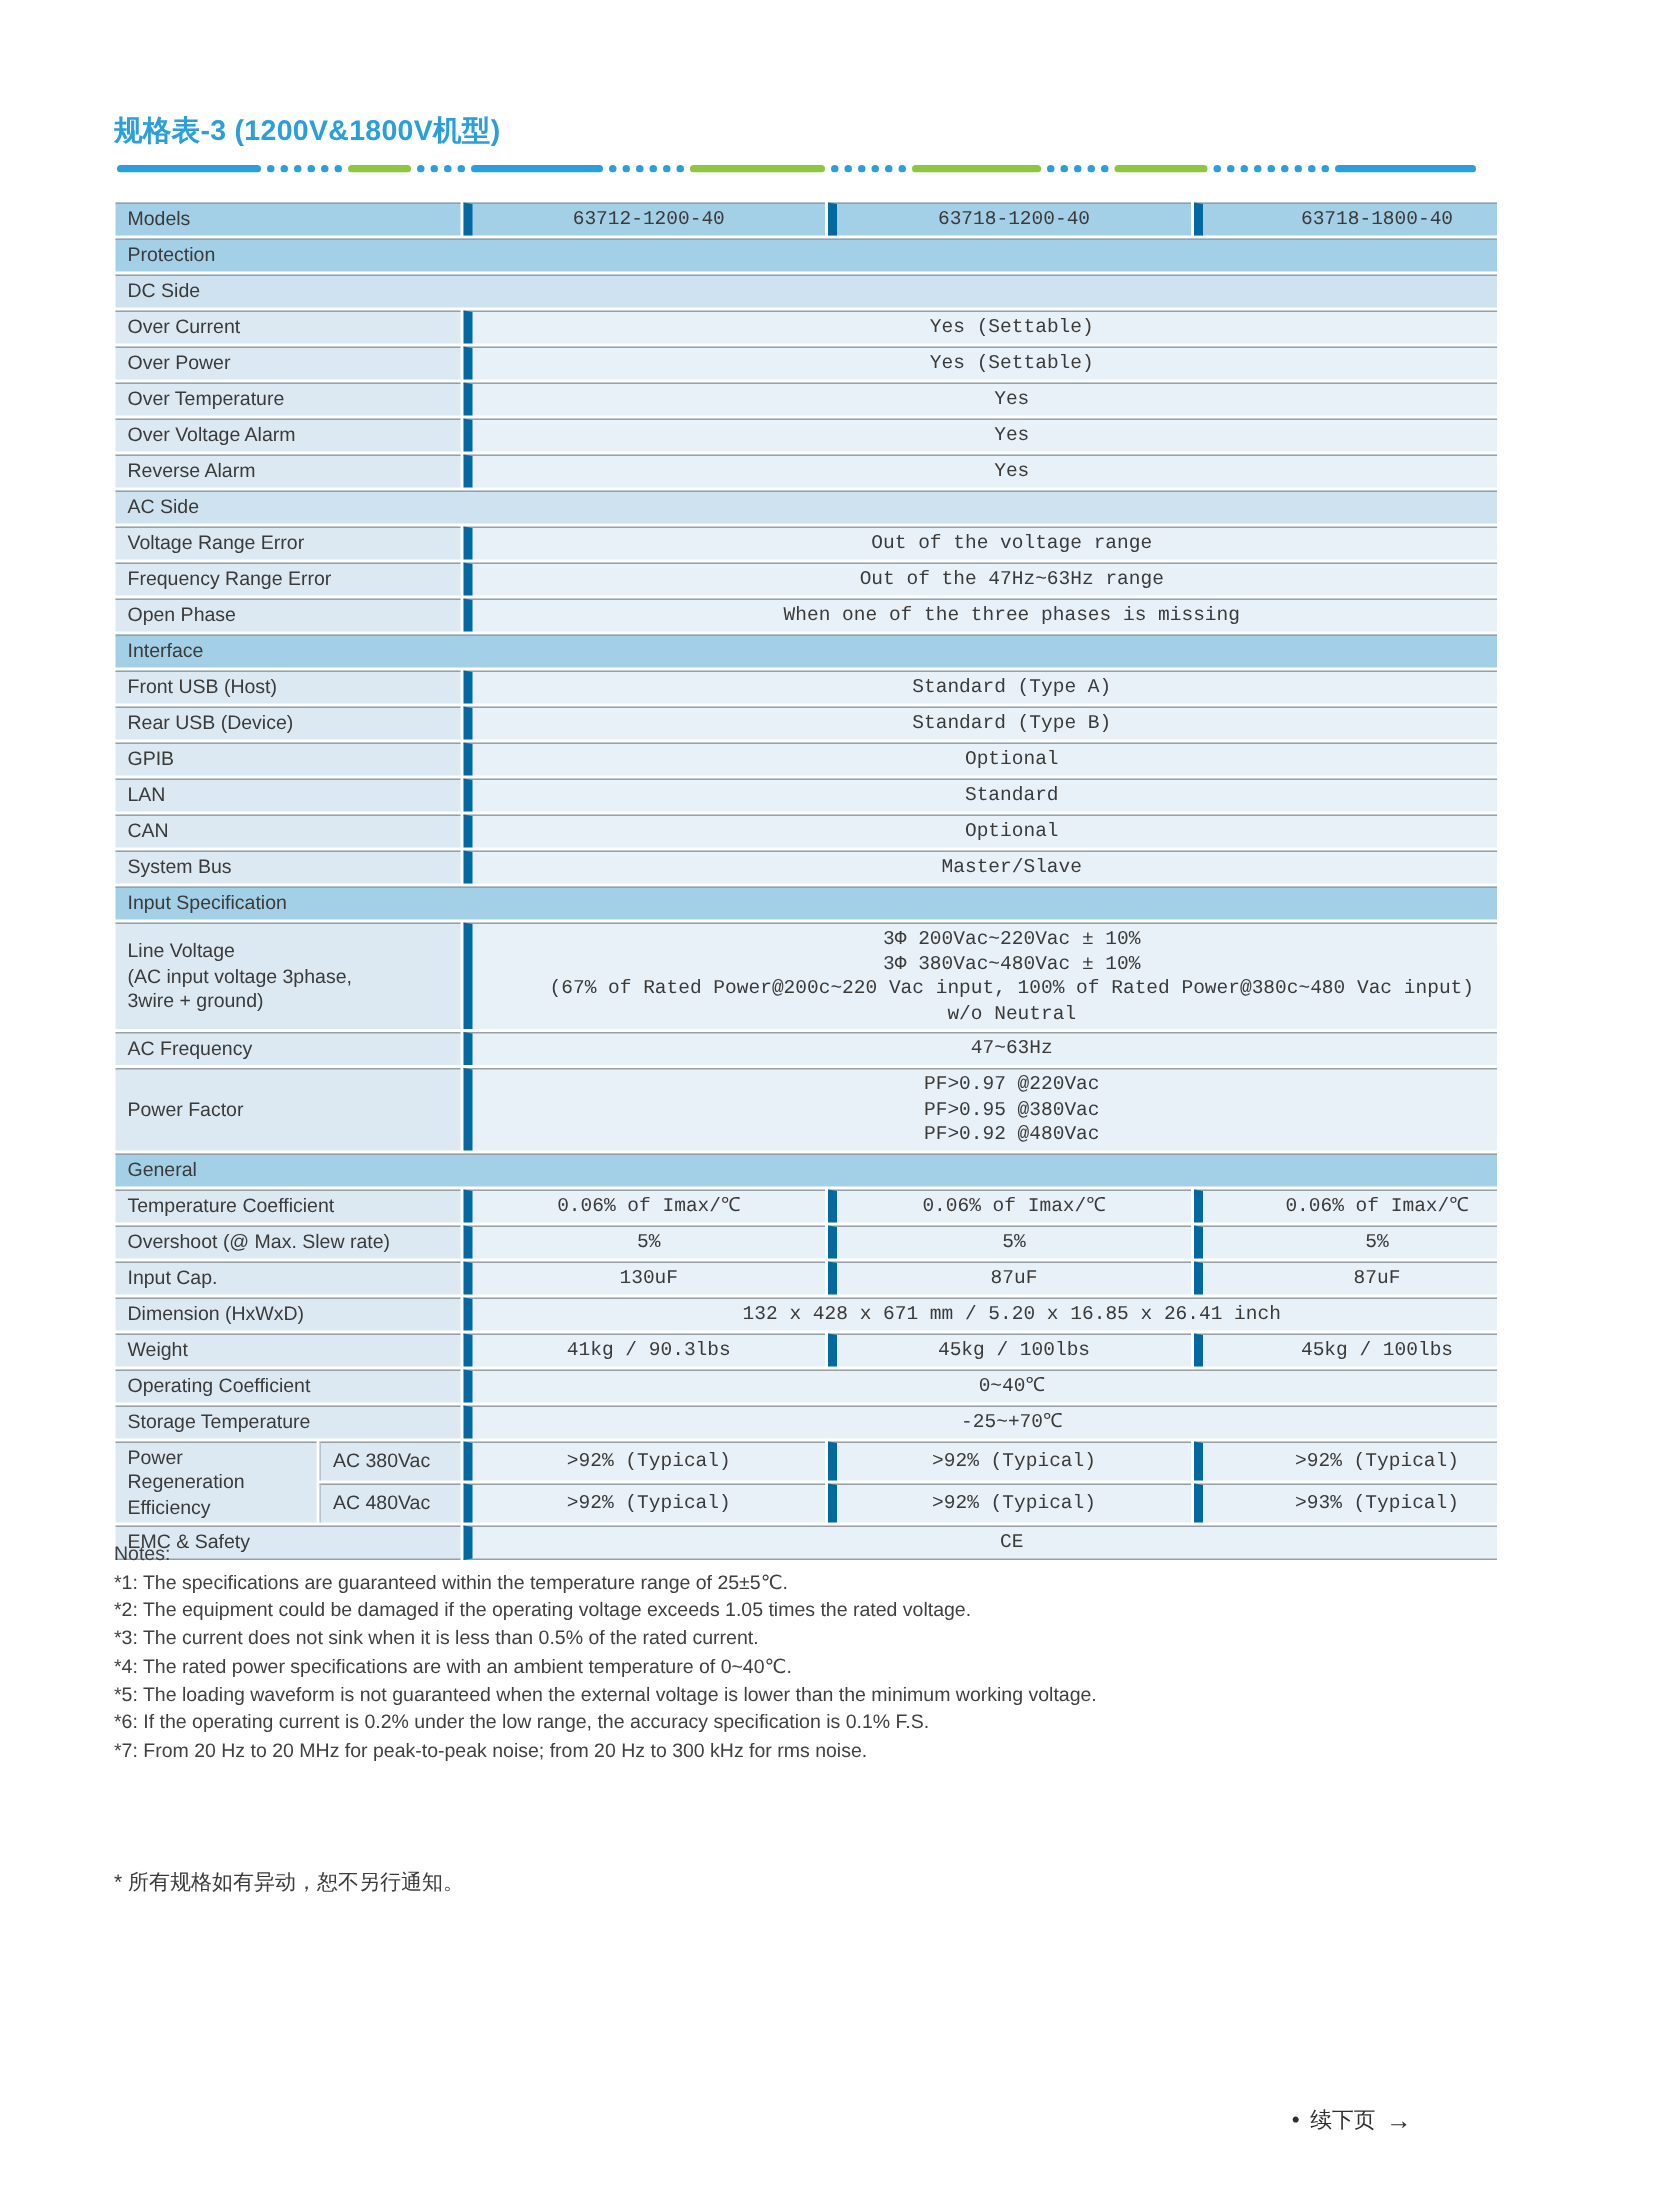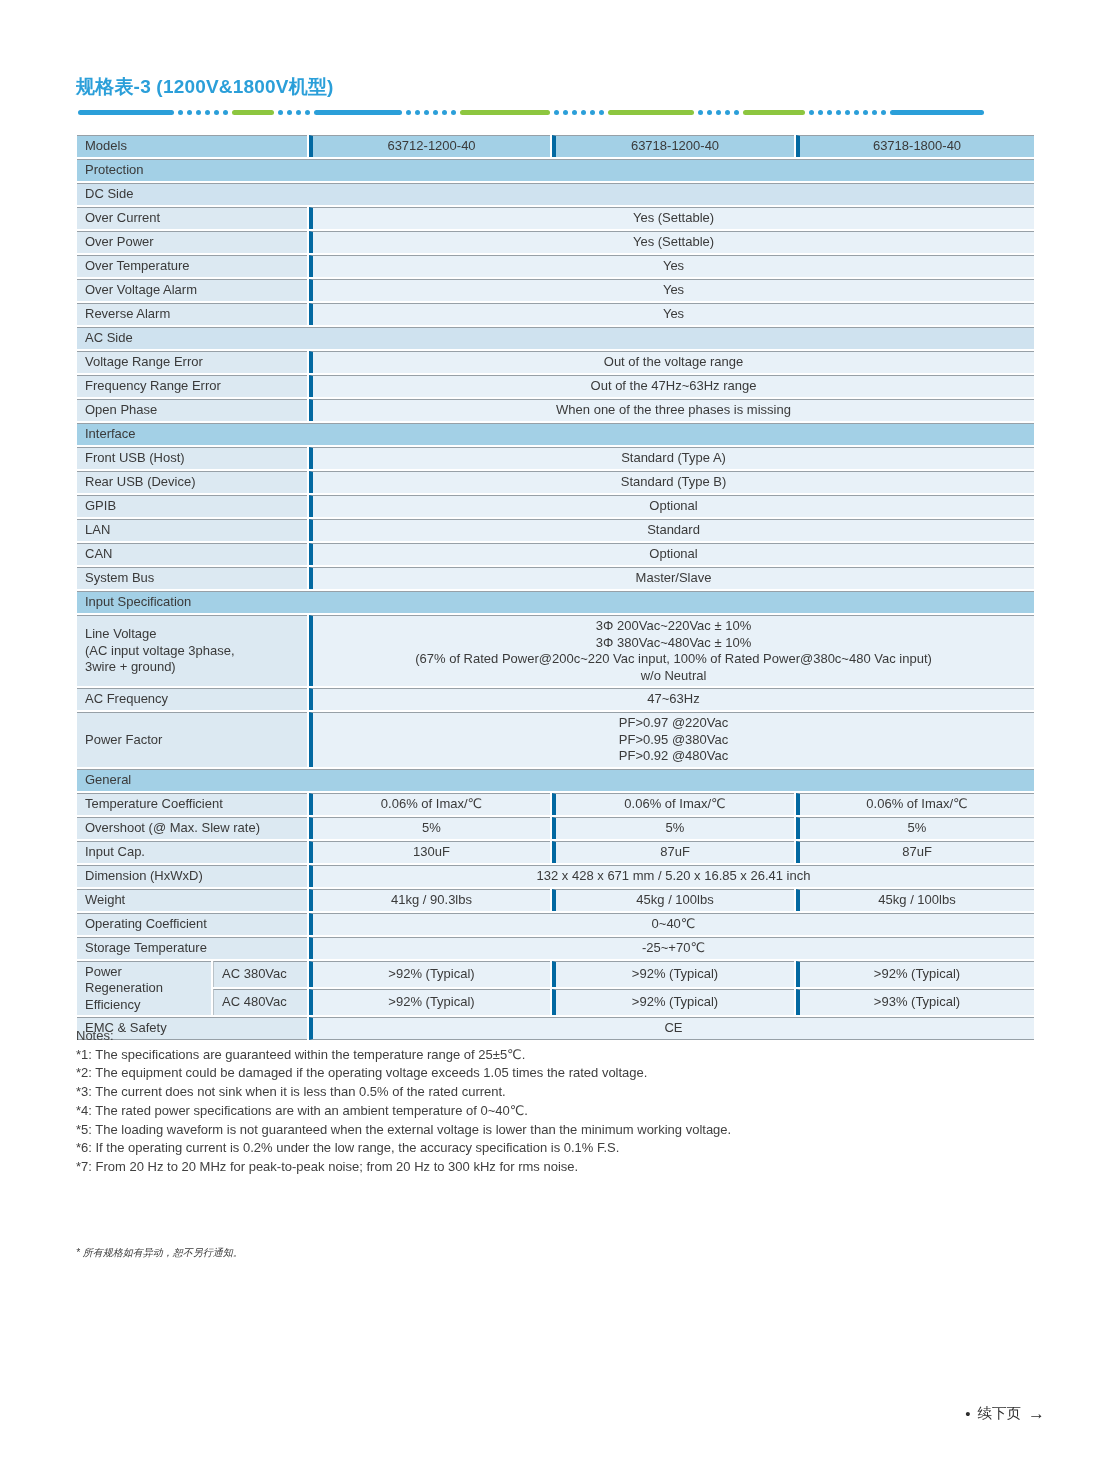--- a/index.html
+++ b/index.html
@@ -1,17 +1,17 @@
 <!DOCTYPE html>
 <html style="--accent-blue: #2B9FD9; --accent-green: #8DC63F; --sec: #A3D0E6; --subsec: #CFE2EF; --lab: #DCE9F2; --val: #E8F1F8;"><head>
 <meta charset="utf-8">
 <style>
   html,body{margin:0;padding:0;background:#ffffff;}
   .page{
-    position:relative;width:1102px;height:1470px;background:#ffffff;
+    position:relative;width:998px;height:1470px;background:#ffffff;
     font-family:"Liberation Sans","DejaVu Sans",sans-serif;color:#3b3b3b;overflow:hidden;
   }
   .title{
     position:absolute;left:76px;top:74px;font-size:19px;font-weight:600;
     color:var(--accent-blue,#2B9FD9);letter-spacing:.2px;white-space:nowrap;
   }
   .divider{
     position:absolute;left:78px;top:109px;width:958px;height:6px;
     display:flex;align-items:center;gap:4px;overflow:hidden;
   }
@@ -27,27 +27,27 @@
   }
   table.spec td{
     border-top:1px solid #97a0a7;
     padding:2px 8px;height:17px;line-height:16.5px;
     vertical-align:middle;white-space:pre-line;overflow:hidden;
   }
   table.spec tr:last-child td{border-bottom:1px solid #97a0a7;}
   td.sec{background:var(--sec,#A3D0E6);text-align:left;}
   td.subsec{background:var(--subsec,#CFE2EF);text-align:left;margin-left:34px;}
   td.lab{background:var(--lab,#DCE9F2);text-align:left;}
-  td.val{background:var(--val,#E8F1F8);text-align:center;border-left:4px solid #0369a1;}
+  td.val{background:var(--val,#E8F1F8);text-align:center;border-left:6px solid #0369a1;font-family:Liberation Mono, monospace;}
   td.subcell{border-left:1px solid #b9c2c8;}
   td.mh{background:var(--sec,#A3D0E6);margin-left:24px;}
 
   .notes{position:absolute;left:76px;top:1027px;font-size:13px;line-height:18.7px;color:#404040;}
   .notes .heading{font-weight:400;}
-  .cjk-note{position:absolute;left:76px;top:1246px;font-size:10px;color:#3b3b3b;font-style:italic;}
+  .cjk-note{position:absolute;left:76px;top:1246px;font-size:14px;color:#3b3b3b;}
   .footer{
     position:absolute;right:57px;top:1404px;font-size:14.5px;color:#2f2f2f;
     display:flex;align-items:center;gap:7px;white-space:nowrap;
   }
   .footer .bullet{font-size:15px;}
   .footer .arrow{font-weight:bold;font-size:17px;line-height:1;}
 </style>
 </head>
 <body>
 

